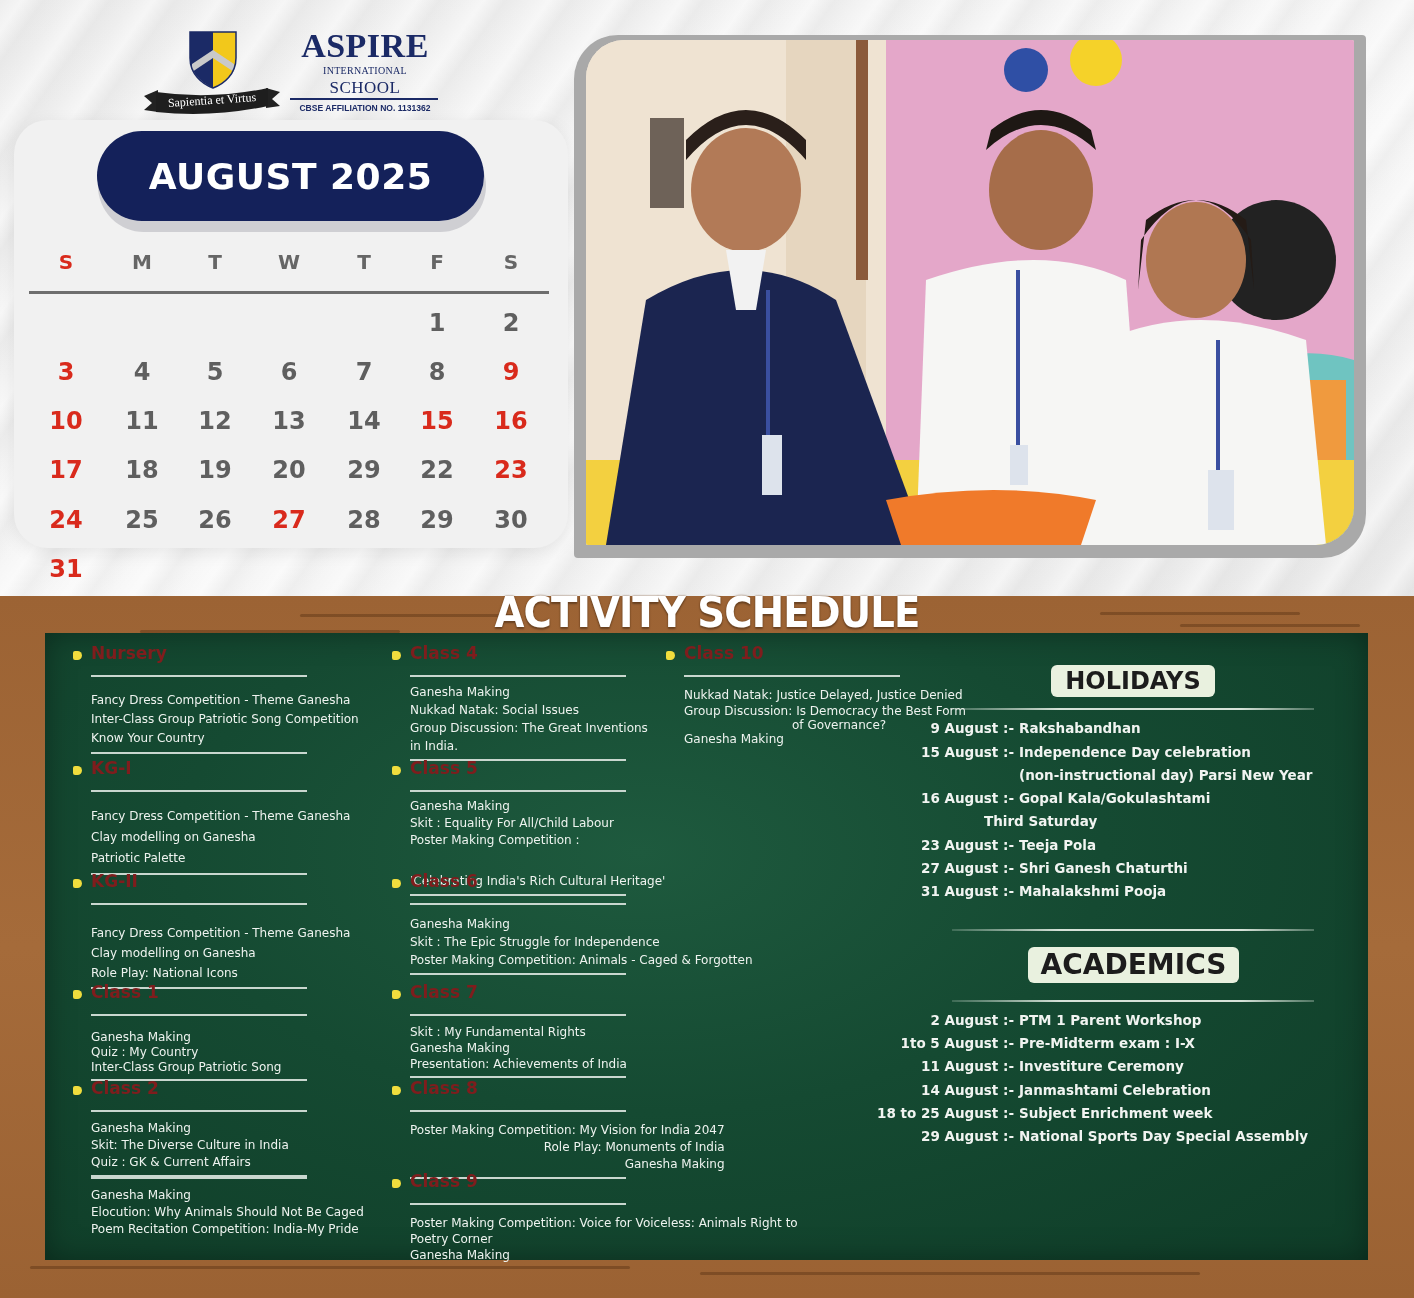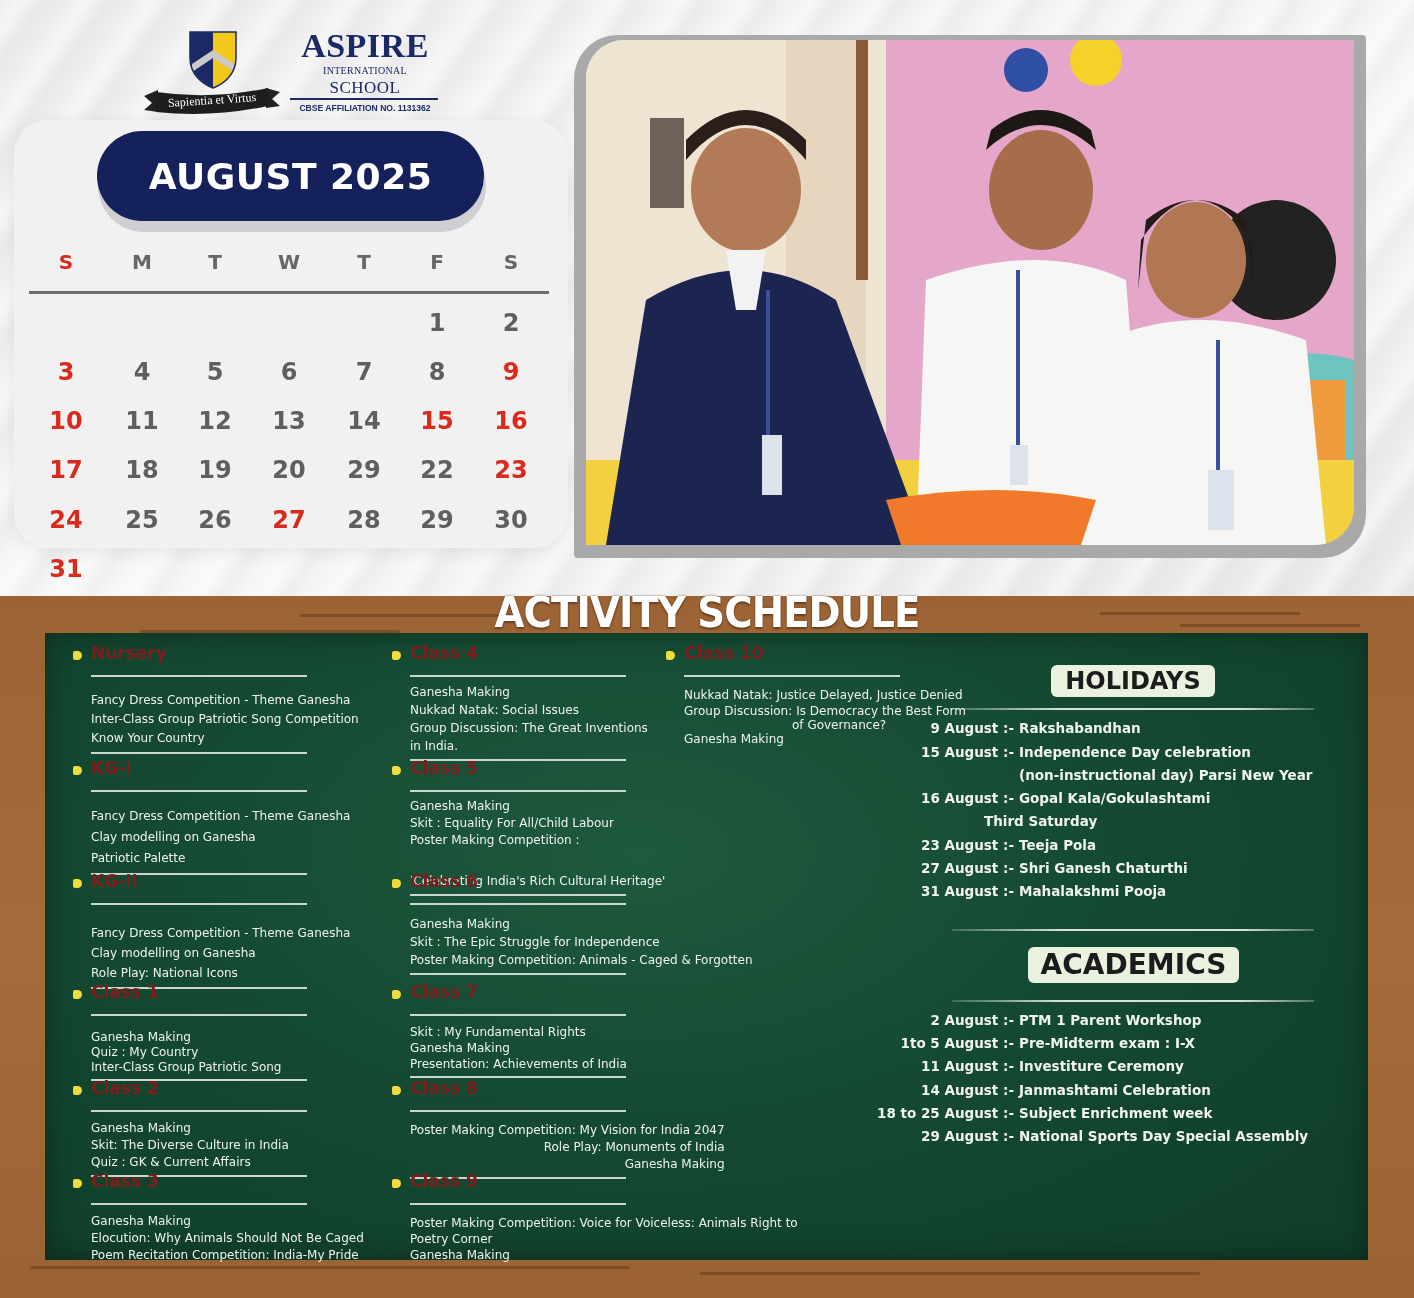--- a/index.html
+++ b/index.html
@@ -321,24 +321,20 @@
       </div>
       <div class="cls-rule" style="margin-top: 6px;"></div>
       <div class="cls-items" style="margin-top: 8px;">
         <div class="cls-item" style="line-height: 17px;">Ganesha Making</div>
         <div class="cls-item" style="line-height: 17px;">Skit: The Diverse Culture in India</div>
         <div class="cls-item" style="line-height: 17px;">Quiz : GK &amp; Current Affairs</div>
       </div>
       <div class="cls-rule" style="margin-top: 4px;"></div>
     </div>
     <div class="cls" style="left: 73px; top: 1171px;">
-      <div class="cls-head">
-        <span class="bullet"></span>
-        <span class="cls-title">Class 3</span>
-      </div>
       <div class="cls-rule" style="margin-top: 6px;"></div>
       <div class="cls-items" style="margin-top: 8px;">
         <div class="cls-item" style="line-height: 17px;">Ganesha Making</div>
         <div class="cls-item" style="line-height: 17px;">Elocution: Why Animals Should Not Be Caged</div>
         <div class="cls-item" style="line-height: 17px;">Poem Recitation Competition: India-My Pride</div>
       </div>
     </div>
     <div class="cls" style="left: 392px; top: 643px;">
       <div class="cls-head">
         <span class="bullet"></span>

